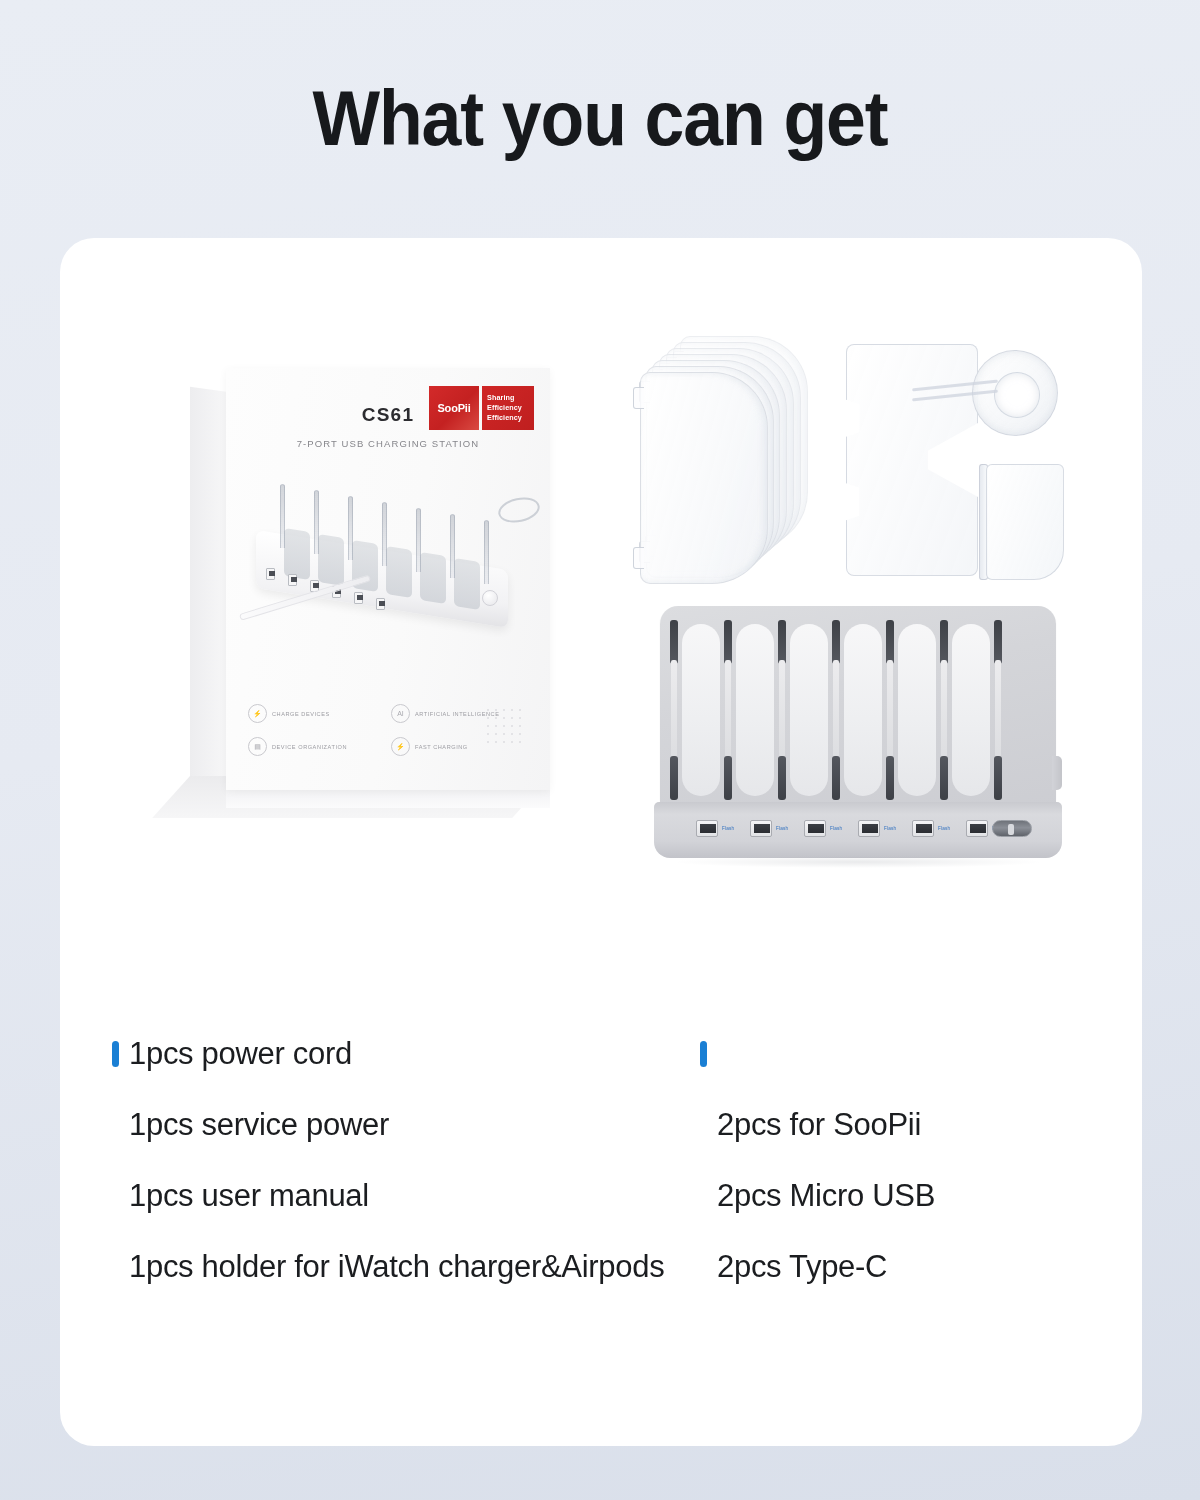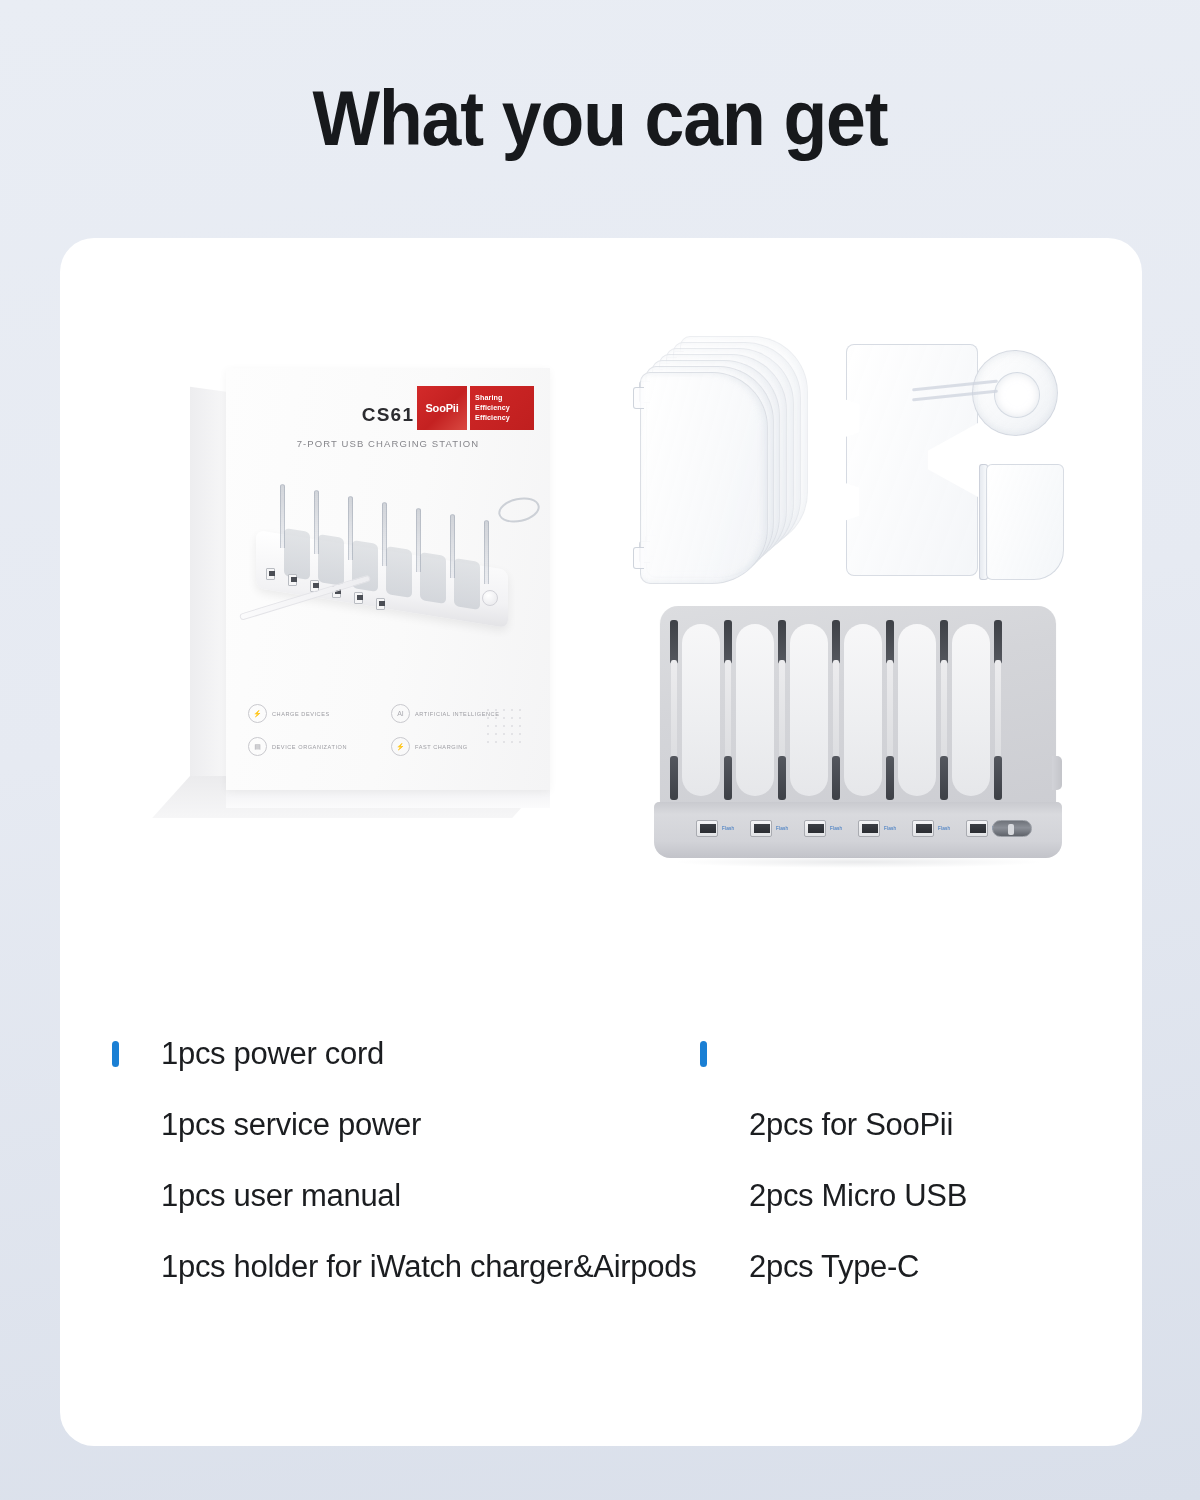--- a/index.html
+++ b/index.html
@@ -115,21 +115,21 @@
     display: flex;
     gap: 3px;
   }
   .badge-logo {
     width: 50px; height: 44px;
     background: linear-gradient(135deg, #d32a2a 0%, #c42121 55%, #d94a42 100%);
     display: flex; align-items: center; justify-content: center;
     color: #fff; font-size: 11px; font-weight: 700; letter-spacing: -0.2px;
   }
   .badge-tag {
-    width: 64px; height: 44px;
+    width: 52px; height: 44px;
     background: linear-gradient(135deg, #cf2626 0%, #bf1f1f 100%);
     display: flex; flex-direction: column; justify-content: center;
     padding-left: 5px;
     color: #fff; font-size: 7.2px; font-weight: 700; line-height: 1.38;
     letter-spacing: 0.1px;
   }
 
   
   .art {
     position: absolute;
@@ -480,21 +480,20 @@
   .col-right { left: 640px; }
 
   .item {
     display: flex;
     align-items: center;
     height: 71px;
     font-size: 31px;
     color: #1b1d20;
     letter-spacing: -0.3px;
     white-space: nowrap;
-    gap: 32px;
   }
   .item-marker {
     width: 7px;
     height: 26px;
     border-radius: 4px;
     background: #1a7fd4;
     margin-right: 10px;
     flex: 0 0 auto;
   }
   .item-marker.ghost {

